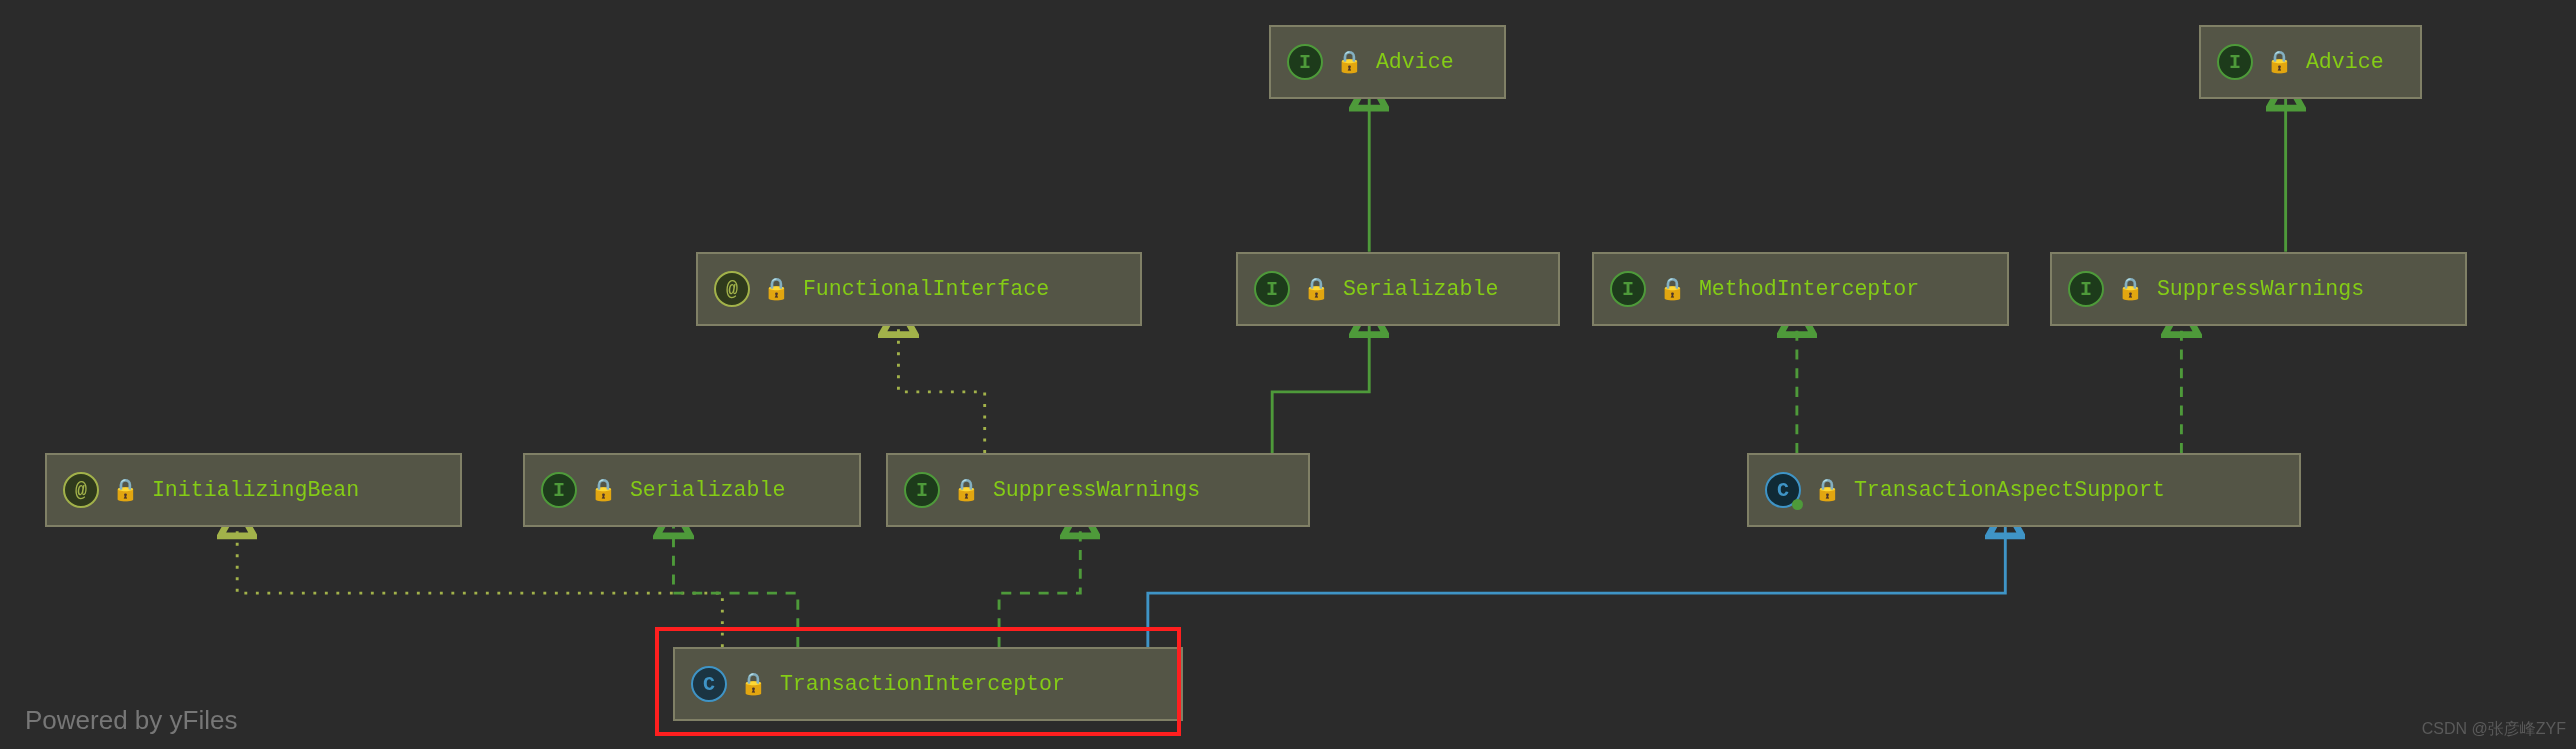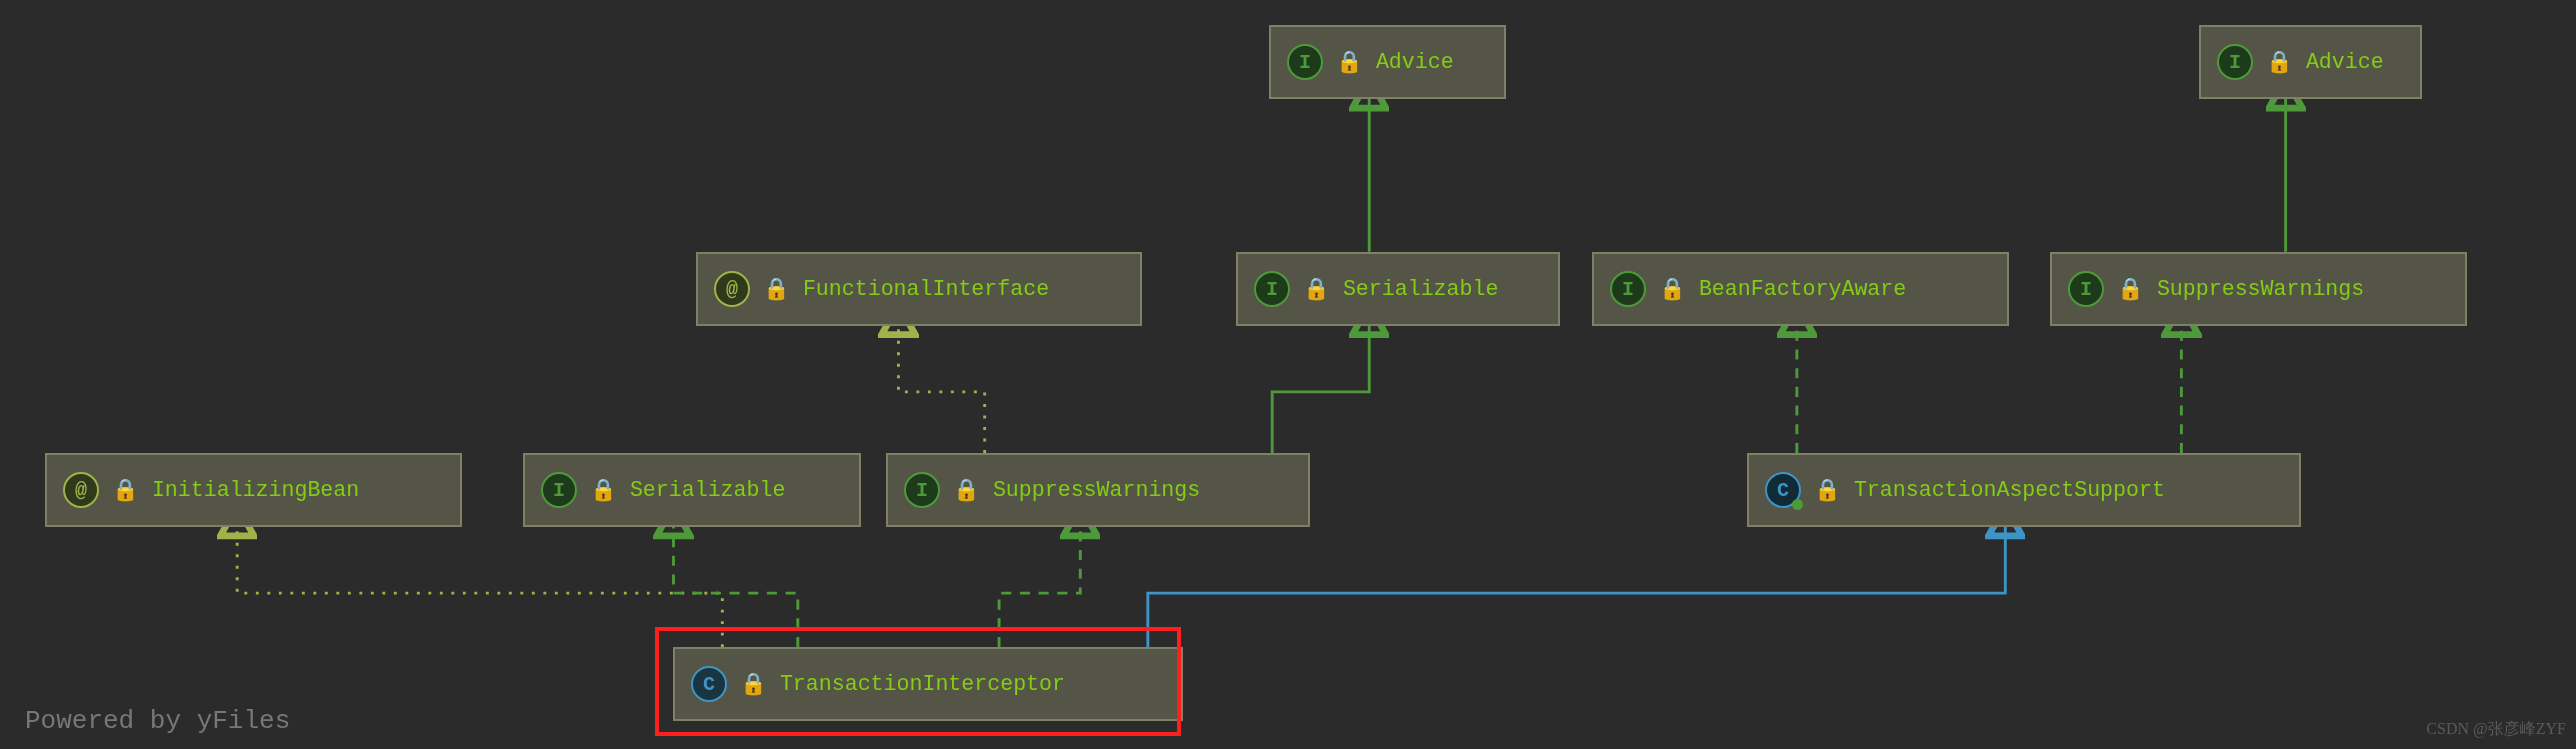--- a/index.html
+++ b/index.html
@@ -8,22 +8,22 @@
   .node .label{color:#84cc16}
   .badge{display:inline-flex;align-items:center;justify-content:center;width:32px;height:32px;border-radius:50%;font-weight:bold;font-family:inherit;font-size:20px}
   .badge-i{background:#1d3b1b;color:#4e9a3a;border:2.9px solid #4e9a3a}
   .badge-a{background:#2f3a1c;color:#a2b24a;border:2.9px solid #a2b24a}
   .badge-c{background:#1b3442;color:#3f94c6;border:2.9px solid #3f94c6}
   .badge-c2{background:#102a36;color:#3f94c6;border:2.9px solid #3f94c6;position:relative}
   .badge-c2::after{content:"";position:absolute;right:-4.3px;bottom:-4.3px;width:11.5px;height:11.5px;border-radius:50%;background:#4e9a3a}
   .lock{color:#7a7a55;font-size:21.6px}
   .hl{position:absolute;border:4.3px solid #ff1f1f;background:transparent}
   svg.edges{position:absolute;left:0;top:0;width:2576px;height:750px;pointer-events:none}
-  .watermark1{position:absolute;left:25px;bottom:14.4px;color:#777;font-size:26px;font-family:Liberation Mono, monospace}
-  .watermark2{position:absolute;right:10px;bottom:10px;color:#5a5a5a;font-size:16px;font-family:Liberation Serif, serif}
+  .watermark1{position:absolute;left:25px;bottom:14.4px;color:#777;font-size:26px;font-family:Liberation Sans, sans-serif}
+  .watermark2{position:absolute;right:10px;bottom:10px;color:#5a5a5a;font-size:16px;font-family:Liberation Sans, sans-serif}
 </style>
 </head>
 <body>
 
 <div class="canvas">
 
   <svg class="edges" viewBox="0 0 3584 1043" width="2576" height="750">
     <defs>
       <marker id="arrow-green" viewBox="0 0 12 12" refX="10" refY="6" markerWidth="14" markerHeight="14" orient="auto">
         <path d="M 2 1 L 11 6 L 2 11 z" fill="none" stroke="#4e9a3a" stroke-width="2"></path>
@@ -66,21 +66,21 @@
         <span class="label">FunctionalInterface</span>
       </div>
       <div class="node" style="left: 1236px; top: 252px; min-width: 288px; height: 56px;">
         <span class="badge badge-i">I</span>
         <span class="lock">🔒</span>
         <span class="label">Serializable</span>
       </div>
       <div class="node" style="left: 1592px; top: 252px; min-width: 381px; height: 56px;">
         <span class="badge badge-i">I</span>
         <span class="lock">🔒</span>
-        <span class="label">BeanFactoryAware</span>
+        <span class="label">MethodInterceptor</span>
       </div>
       <div class="node" style="left: 2050px; top: 252px; min-width: 381px; height: 56px;">
         <span class="badge badge-i">I</span>
         <span class="lock">🔒</span>
         <span class="label">SuppressWarnings</span>
       </div>
       <div class="node" style="left: 45px; top: 453px; min-width: 381px; height: 56px;">
         <span class="badge badge-a">@</span>
         <span class="lock">🔒</span>
         <span class="label">InitializingBean</span>

